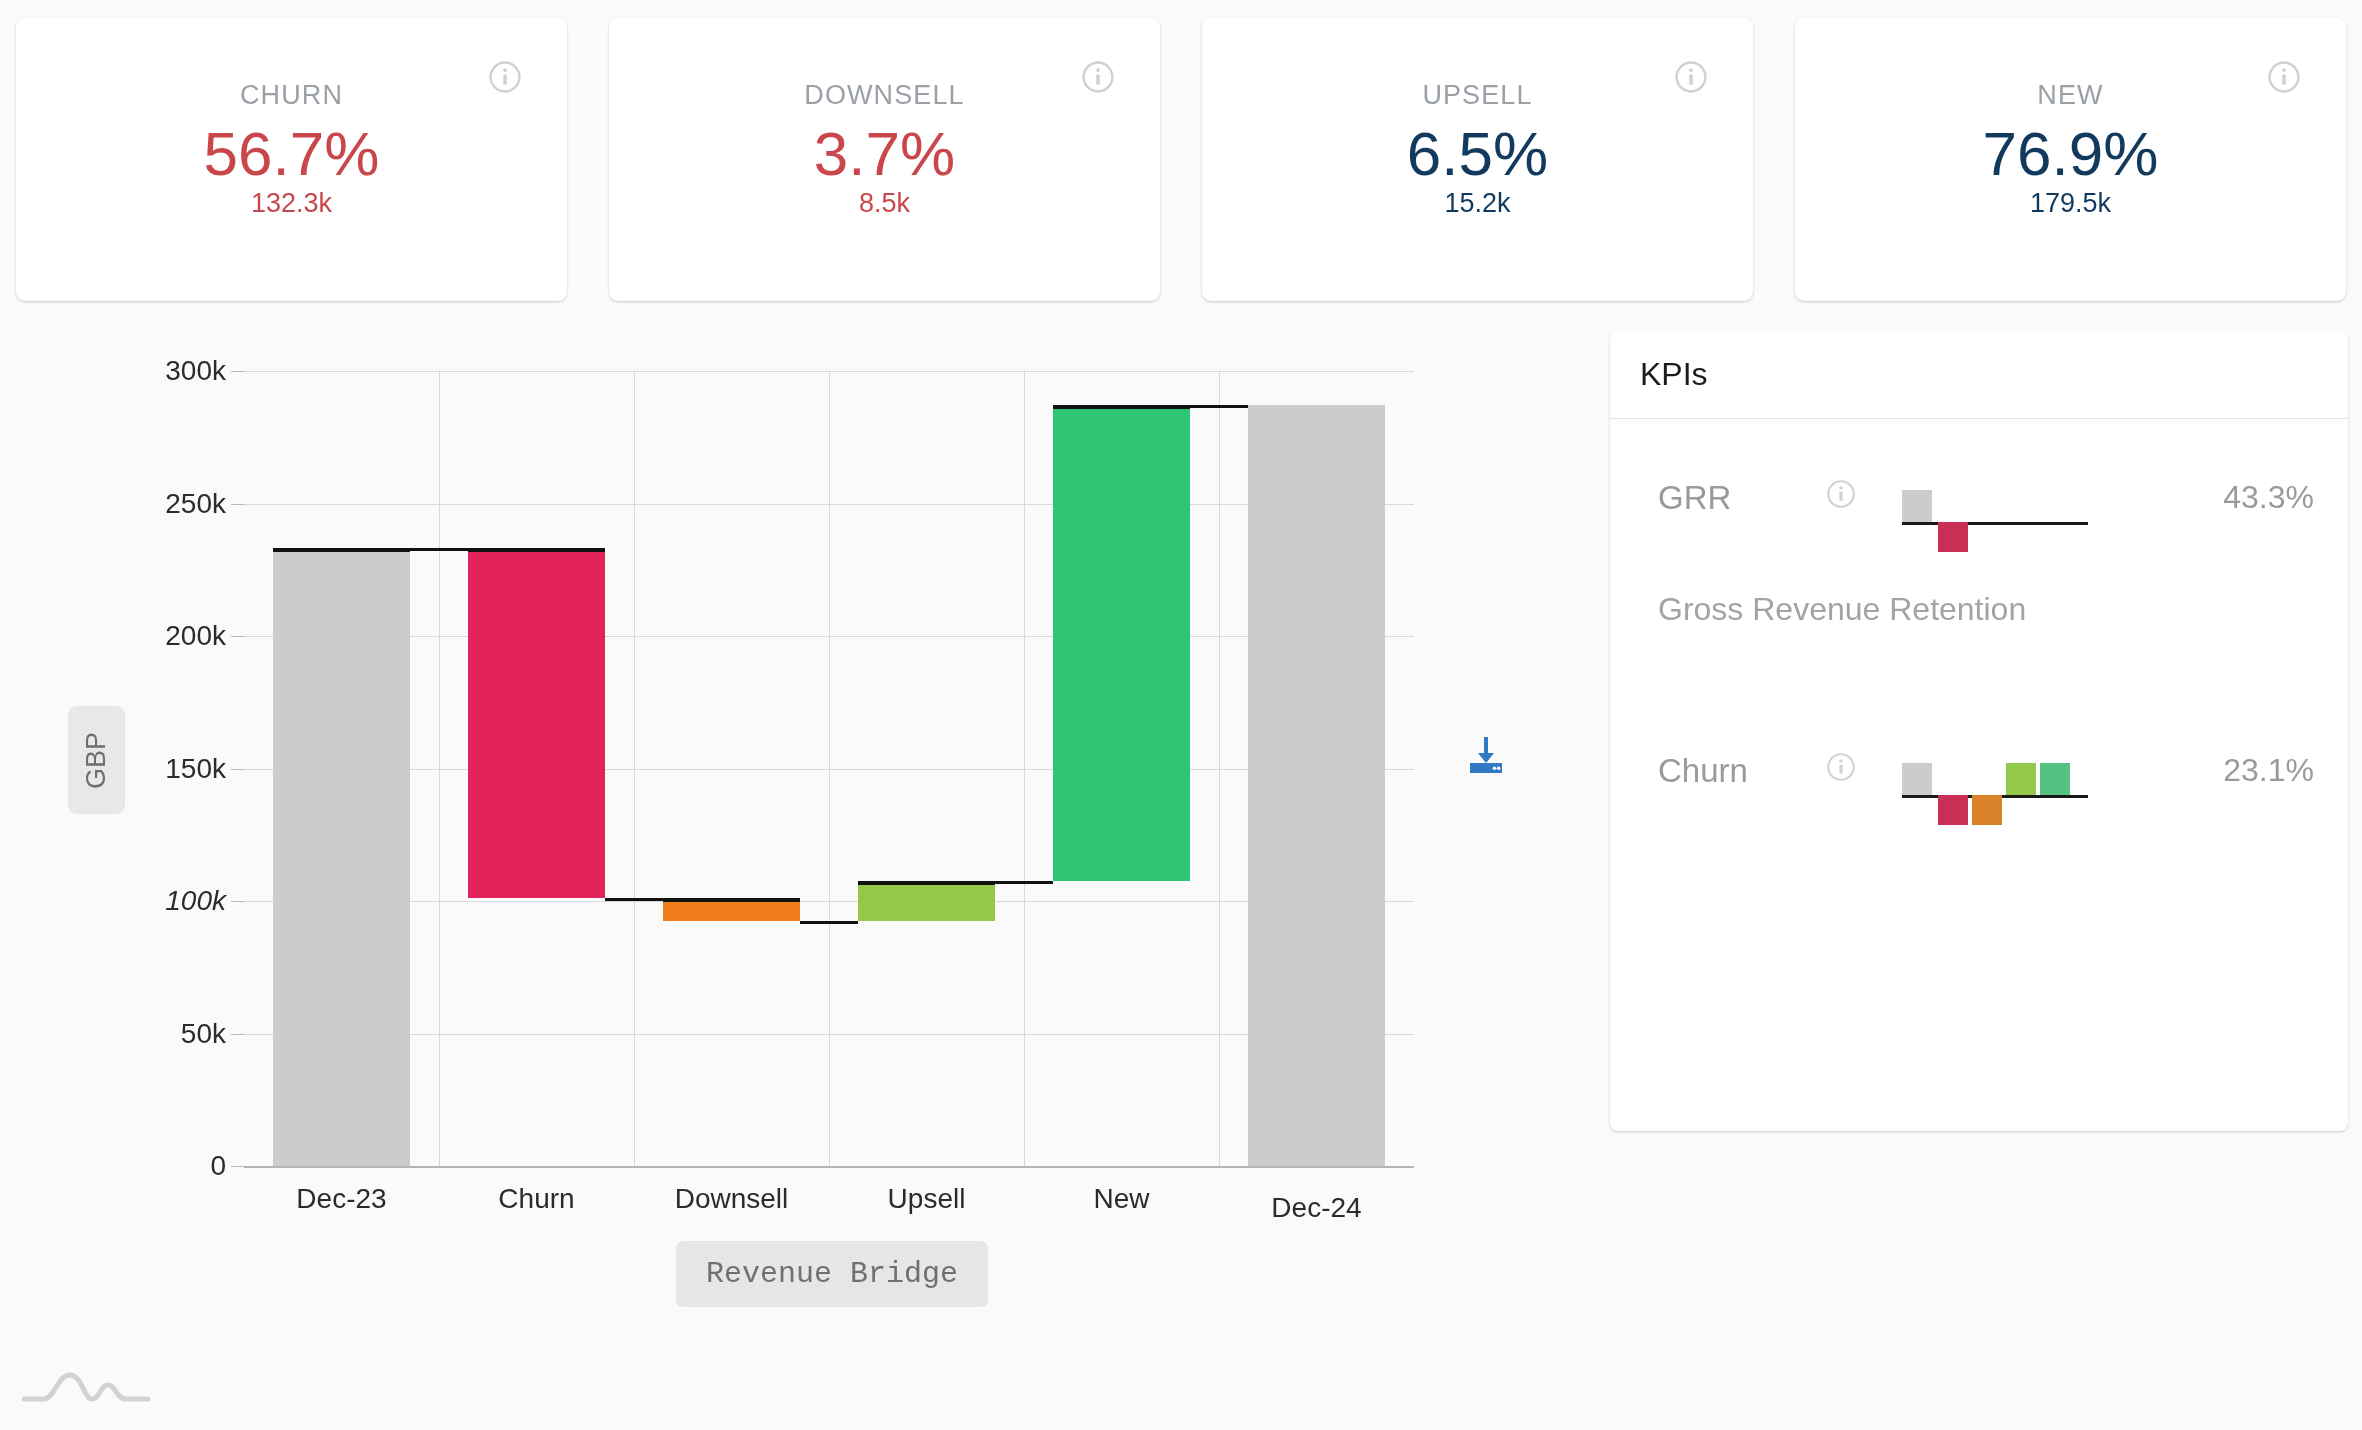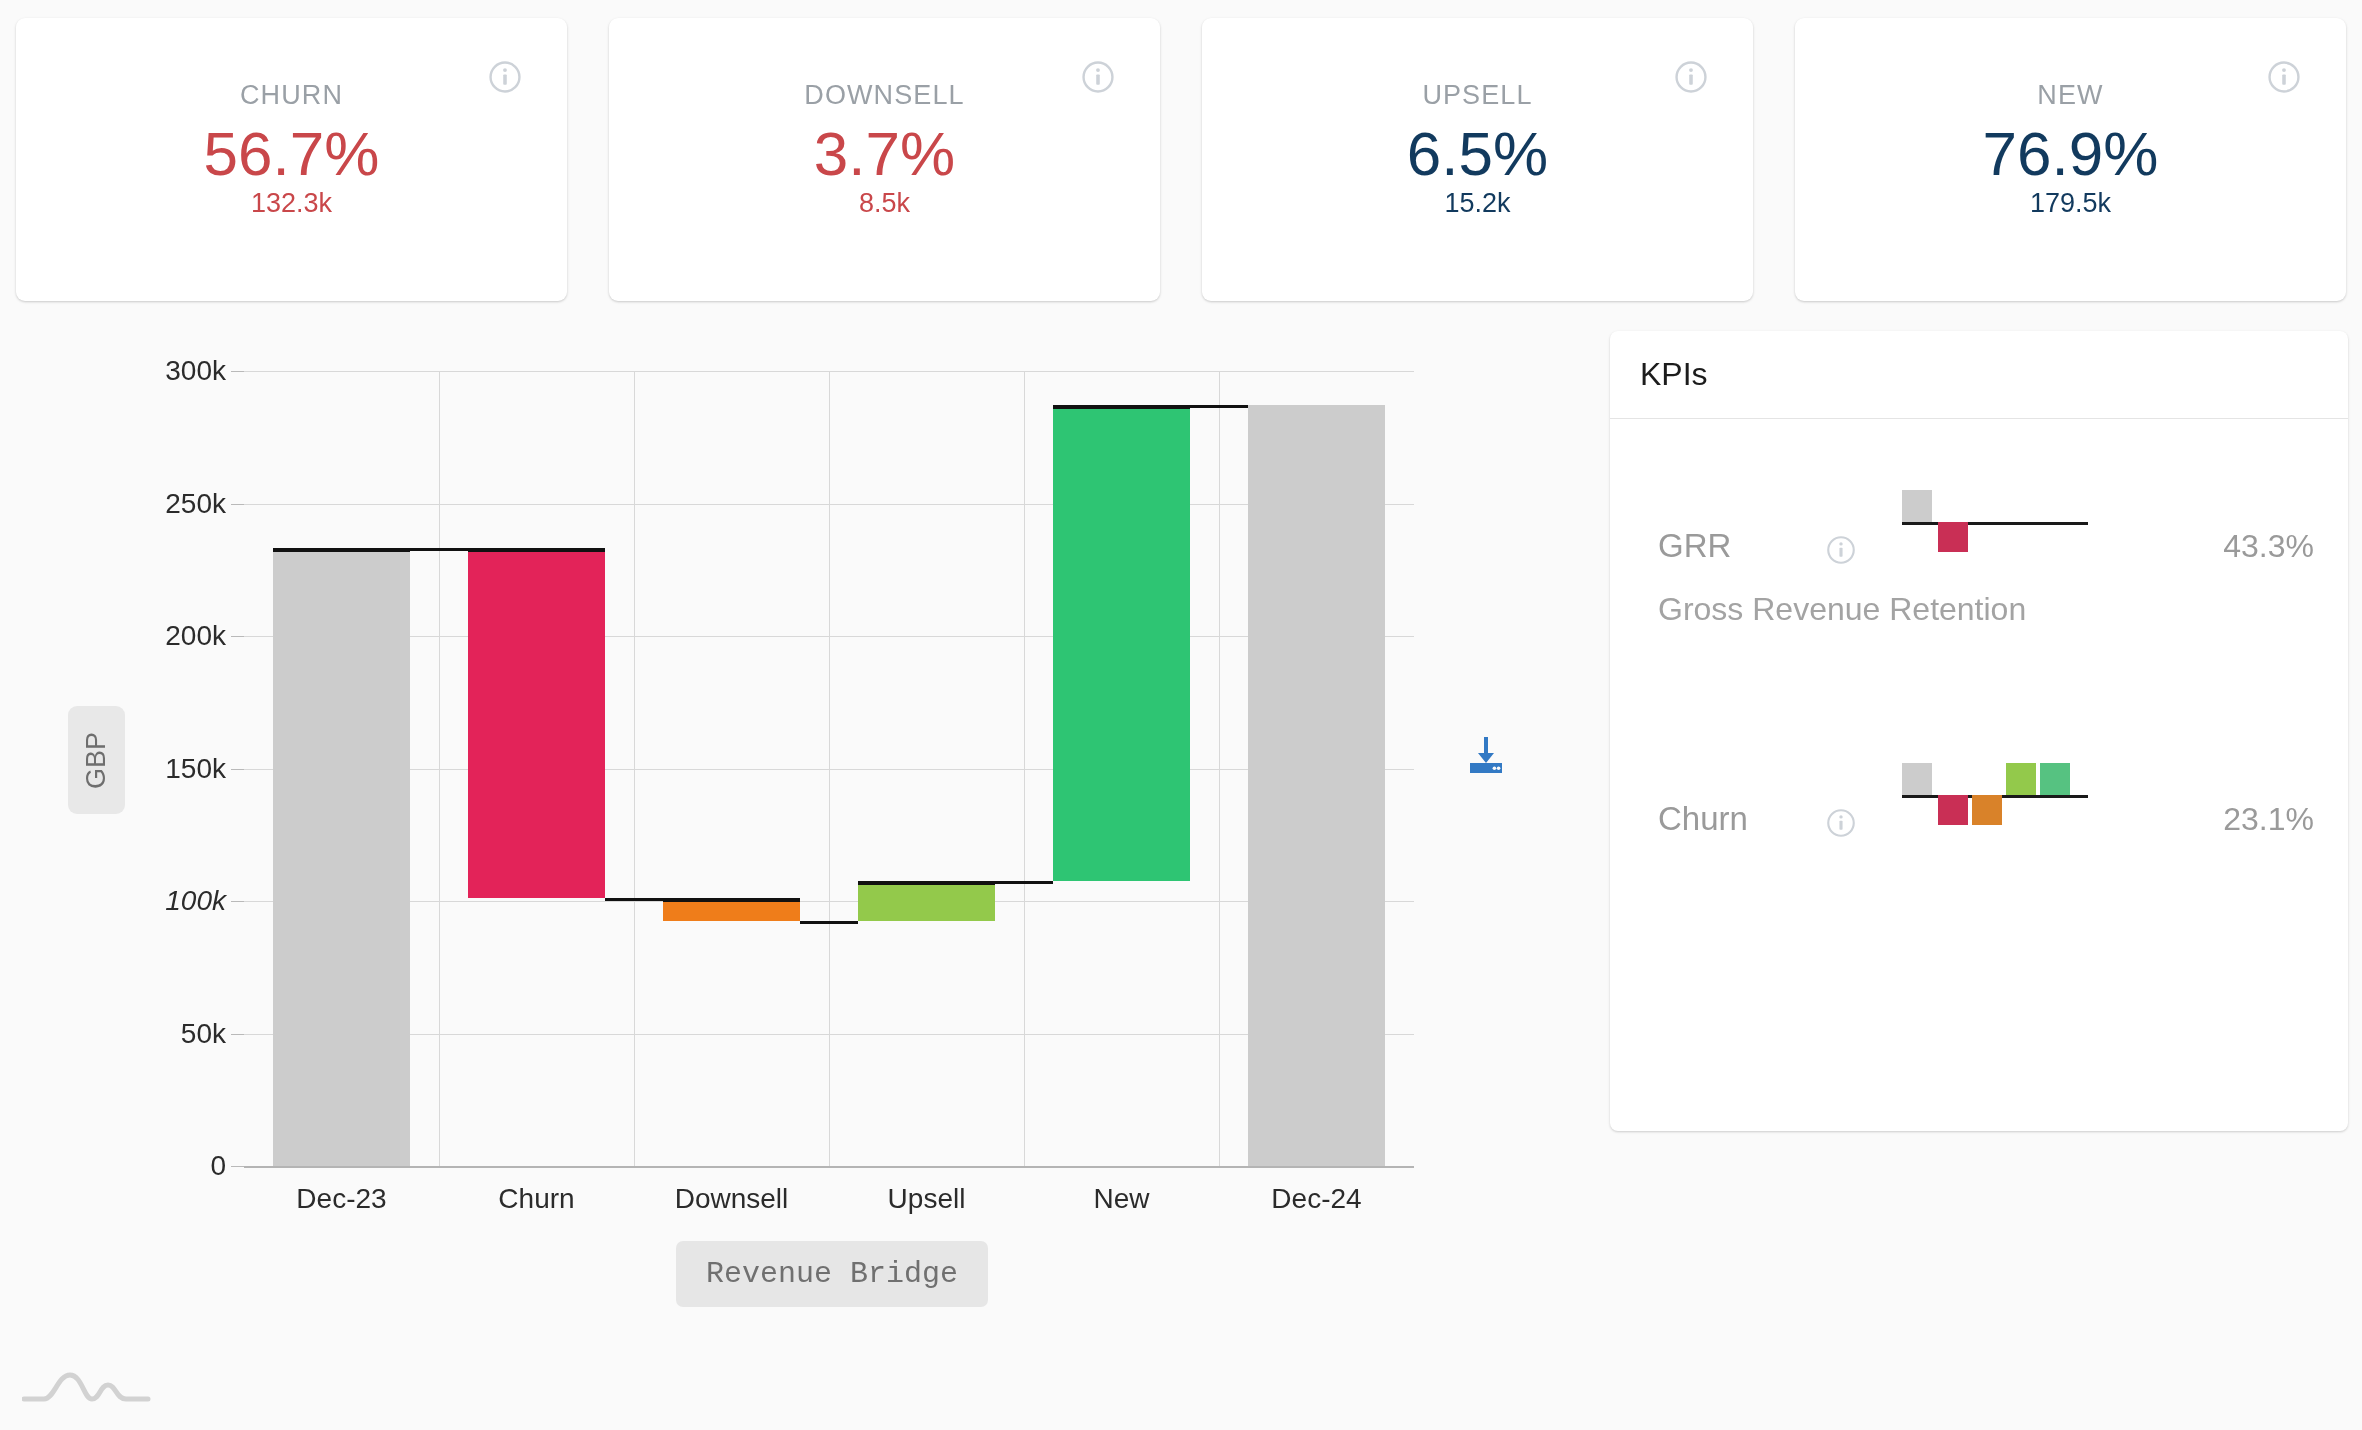--- a/index.html
+++ b/index.html
@@ -179,21 +179,21 @@
     display: flex;
     align-items: center;
     padding-left: 30px;
     border-bottom: 1px solid #e4e4e4;
     font-size: 32px;
     color: #1c1c1c;
   }
   .kpi-panel-body { padding: 60px 0 0 0; }
   .kpi-row-item {
     display: flex;
-    align-items: flex-end;
+    align-items: flex-start;
     height: 86px;
     padding: 0 34px 0 48px;
   }
   .kpi-name {
     font-size: 33px;
     color: #9a9a9a;
     width: 168px;
   }
   .kpi-row-info { width: 30px; height: 30px; flex: none; }
   .spark {
@@ -313,21 +313,21 @@
         <div class="bar" title="Downsell" style="left: 419.25px; top: 527.35px; width: 136.5px; height: 22.525px; background: rgb(239, 125, 26);"></div>
         <div class="connector" style="left: 555.75px; width: 58.5px; top: 549.875px;"></div>
         <div class="xtick" style="left: 487.5px;">Downsell</div>
         <div class="bar" title="Upsell" style="left: 614.25px; top: 509.595px; width: 136.5px; height: 40.28px; background: rgb(147, 201, 75);"></div>
         <div class="connector" style="left: 750.75px; width: 58.5px; top: 509.595px;"></div>
         <div class="xtick" style="left: 682.5px;">Upsell</div>
         <div class="bar" title="New" style="left: 809.25px; top: 33.92px; width: 136.5px; height: 475.675px; background: rgb(46, 197, 115);"></div>
         <div class="connector" style="left: 945.75px; width: 58.5px; top: 33.92px;"></div>
         <div class="xtick" style="left: 877.5px;">New</div>
         <div class="bar nocap" title="Dec-24" style="left: 1004.25px; top: 33.92px; width: 136.5px; height: 761.08px; background: rgb(204, 204, 204);"></div>
-        <div class="xtick" style="left: 1072.5px;">Dec-24</div>
+        <div class="xtick" style="left: 1072.5px; margin-top: 9px;">Dec-24</div>
       </div>
 
     <button class="bridge-btn">Revenue Bridge</button>
   </div>
 
   <div class="download-btn">
     <svg viewBox="0 0 24 24" width="48" height="48" aria-hidden="true">
       <path d="M11 2h2v8h3l-4 5-4-5h3z" fill="#3279c4"></path>
       <path d="M4 15h16v5H4z" fill="#3279c4"></path>
       <circle cx="16.2" cy="17.6" r="0.9" fill="#fafafa"></circle>

